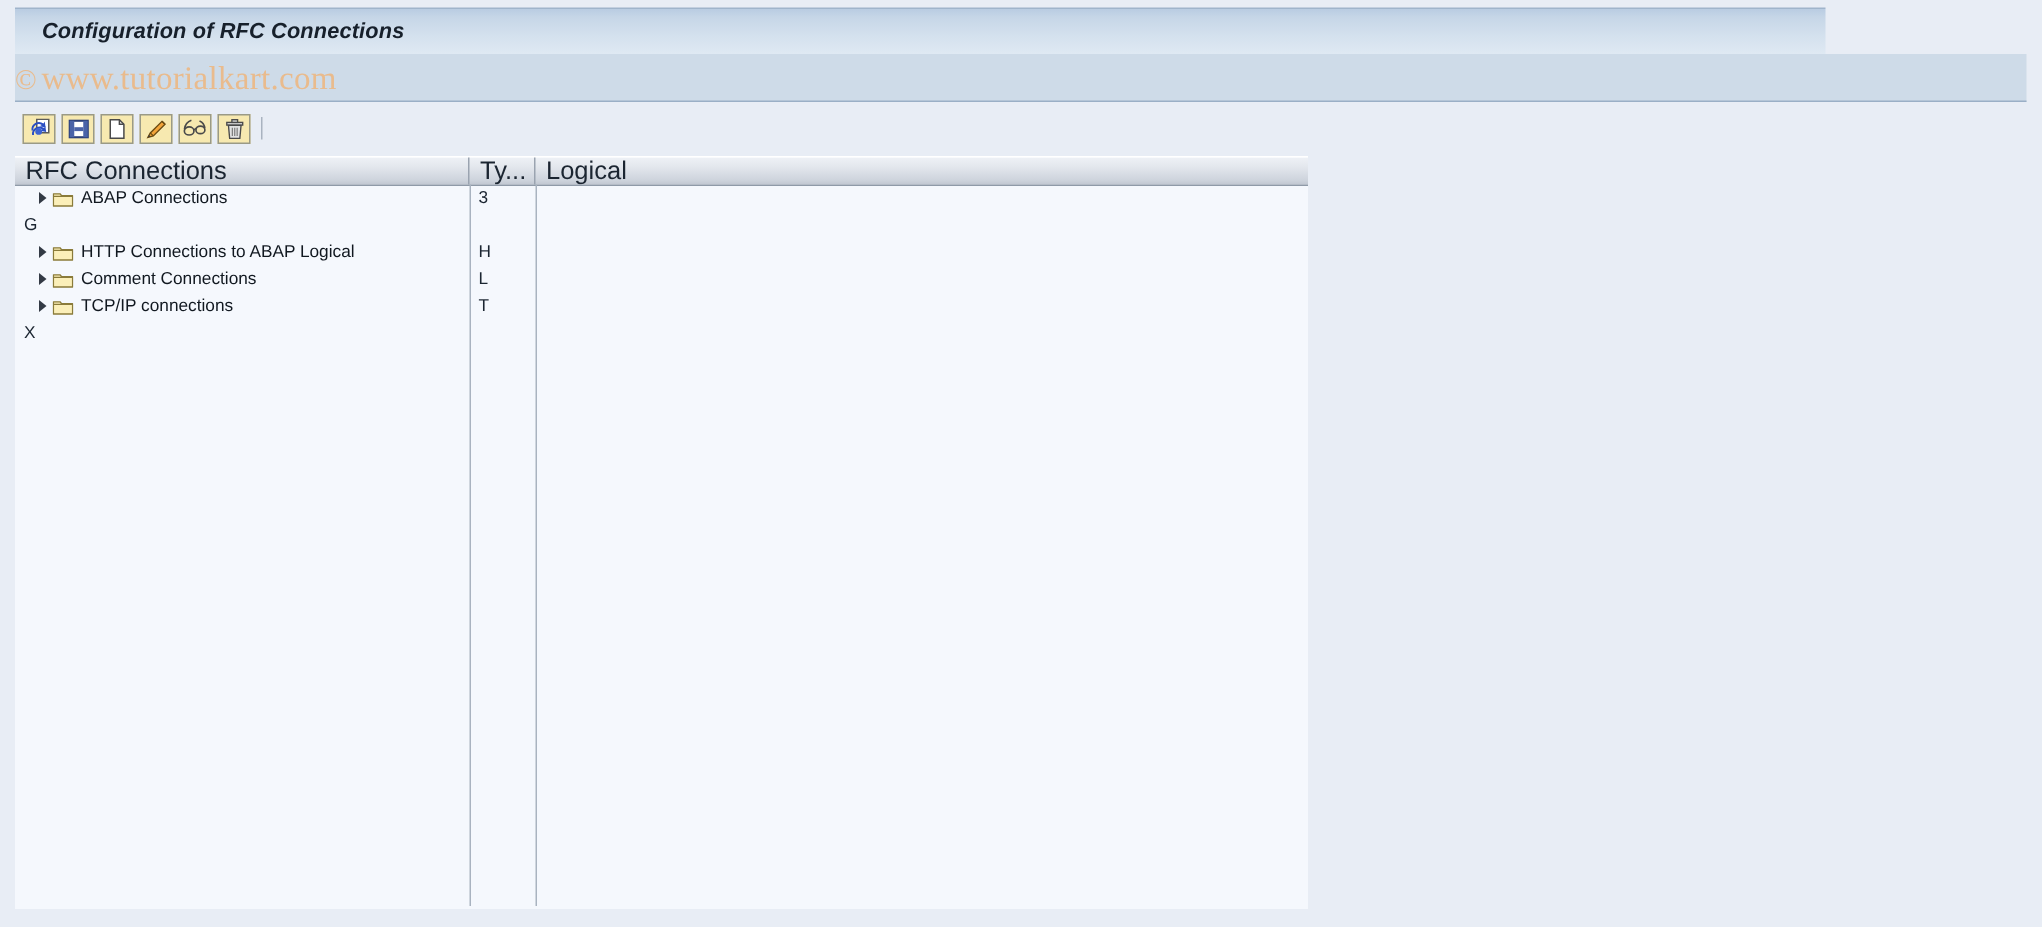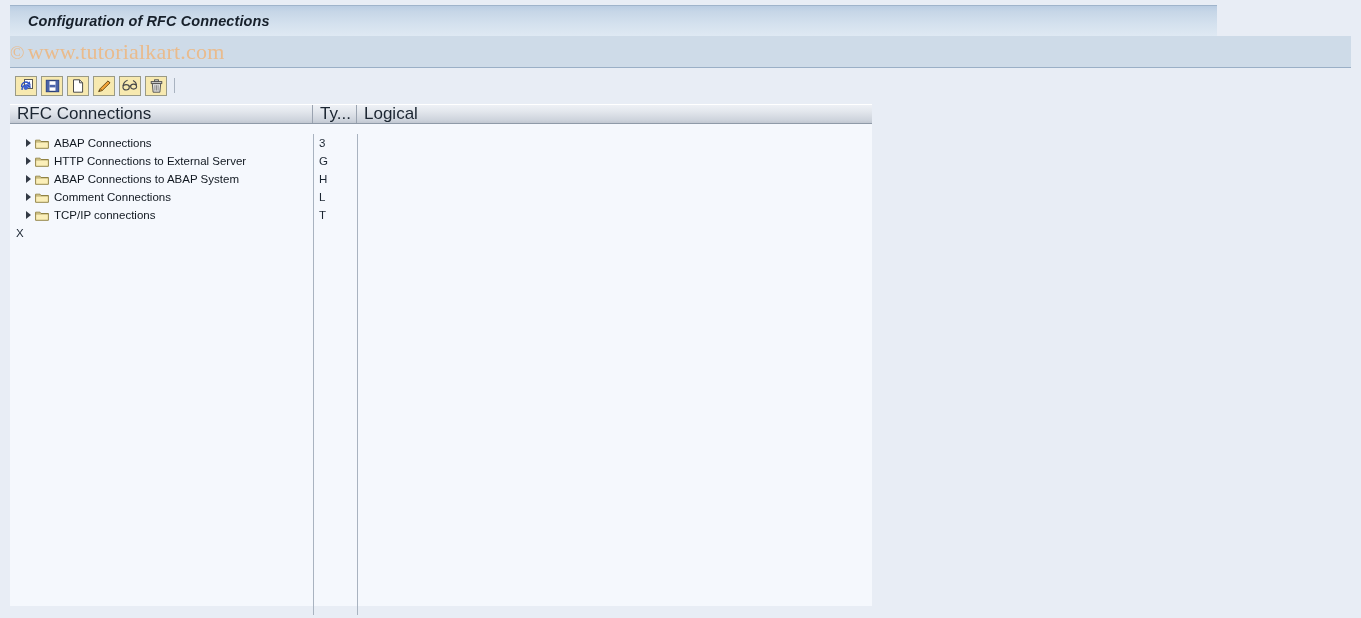--- a/index.html
+++ b/index.html
@@ -147,21 +147,21 @@
     white-space: nowrap;
   }
   .gh-name    { width: 303px; }
   .gh-type    { width: 44px; }
   .gh-comment { width: 514px; border-right: none; }
 
   
   .grid-body {
     position: absolute;
     left: 10px;
-    top: 134px;
+    top: 123px;
     width: 862px;
     height: 481px;
     box-sizing: border-box;
   }
   .col-divider {
     position: absolute;
     top: 0;
     width: 1px;
     height: 481px;
     background: #a9b3c0;
@@ -350,82 +350,70 @@
           <path d="M0.6 3.9 H13.4" fill="none" stroke="#8a7b3a" stroke-width="0.7"></path>
         </svg>
       </span>
       <span class="node-label">ABAP Connections</span>
     </div>
     <div class="cell-type">3</div>
     <div class="cell-comment"></div>
   </div>
 
   <div class="tree-row">
+    <div class="cell-type">G</div>
+    <div class="cell-comment"></div>
+  </div>
+
+  <div class="tree-row">
     <div class="cell-name">
       <span class="expander">
               <span class="tri"></span>
             </span>
       <span class="folder-icon">
         <svg width="14" height="11" viewBox="0 0 14 11">
           <path d="M0.6 2.2 H5.0 L6.1 3.5 H13.4 V10.3 H0.6 Z" fill="#fbefb9" stroke="#8a7b3a" stroke-width="0.9" stroke-linejoin="round"></path>
           <path d="M0.6 3.9 H13.4" fill="none" stroke="#8a7b3a" stroke-width="0.7"></path>
         </svg>
       </span>
-      <span class="node-label">HTTP Connections to External Server</span>
-    </div>
-    <div class="cell-type">G</div>
-    <div class="cell-comment"></div>
-  </div>
+      <span class="node-label">HTTP Connections to ABAP Logical</span>
+    </div>
+    <div class="cell-type">H</div>
+    <div class="cell-comment"></div>
+  </div>
+
 
   <div class="tree-row">
     <div class="cell-name">
       <span class="expander">
               <span class="tri"></span>
             </span>
       <span class="folder-icon">
         <svg width="14" height="11" viewBox="0 0 14 11">
           <path d="M0.6 2.2 H5.0 L6.1 3.5 H13.4 V10.3 H0.6 Z" fill="#fbefb9" stroke="#8a7b3a" stroke-width="0.9" stroke-linejoin="round"></path>
           <path d="M0.6 3.9 H13.4" fill="none" stroke="#8a7b3a" stroke-width="0.7"></path>
         </svg>
       </span>
-      <span class="node-label">ABAP Connections to ABAP System</span>
-    </div>
-    <div class="cell-type">H</div>
-    <div class="cell-comment"></div>
-  </div>
-
+      <span class="node-label">Comment Connections</span>
+    </div>
+    <div class="cell-type">L</div>
+    <div class="cell-comment"></div>
+  </div>
 
   <div class="tree-row">
     <div class="cell-name">
       <span class="expander">
               <span class="tri"></span>
             </span>
       <span class="folder-icon">
         <svg width="14" height="11" viewBox="0 0 14 11">
           <path d="M0.6 2.2 H5.0 L6.1 3.5 H13.4 V10.3 H0.6 Z" fill="#fbefb9" stroke="#8a7b3a" stroke-width="0.9" stroke-linejoin="round"></path>
           <path d="M0.6 3.9 H13.4" fill="none" stroke="#8a7b3a" stroke-width="0.7"></path>
         </svg>
       </span>
-      <span class="node-label">Comment Connections</span>
-    </div>
-    <div class="cell-type">L</div>
-    <div class="cell-comment"></div>
-  </div>
-
-  <div class="tree-row">
-    <div class="cell-name">
-      <span class="expander">
-              <span class="tri"></span>
-            </span>
-      <span class="folder-icon">
-        <svg width="14" height="11" viewBox="0 0 14 11">
-          <path d="M0.6 2.2 H5.0 L6.1 3.5 H13.4 V10.3 H0.6 Z" fill="#fbefb9" stroke="#8a7b3a" stroke-width="0.9" stroke-linejoin="round"></path>
-          <path d="M0.6 3.9 H13.4" fill="none" stroke="#8a7b3a" stroke-width="0.7"></path>
-        </svg>
-      </span>
       <span class="node-label">TCP/IP connections</span>
     </div>
     <div class="cell-type">T</div>
     <div class="cell-comment"></div>
   </div>
 
   <div class="tree-row">
     <div class="cell-type">X</div>
     <div class="cell-comment"></div>
   </div>

